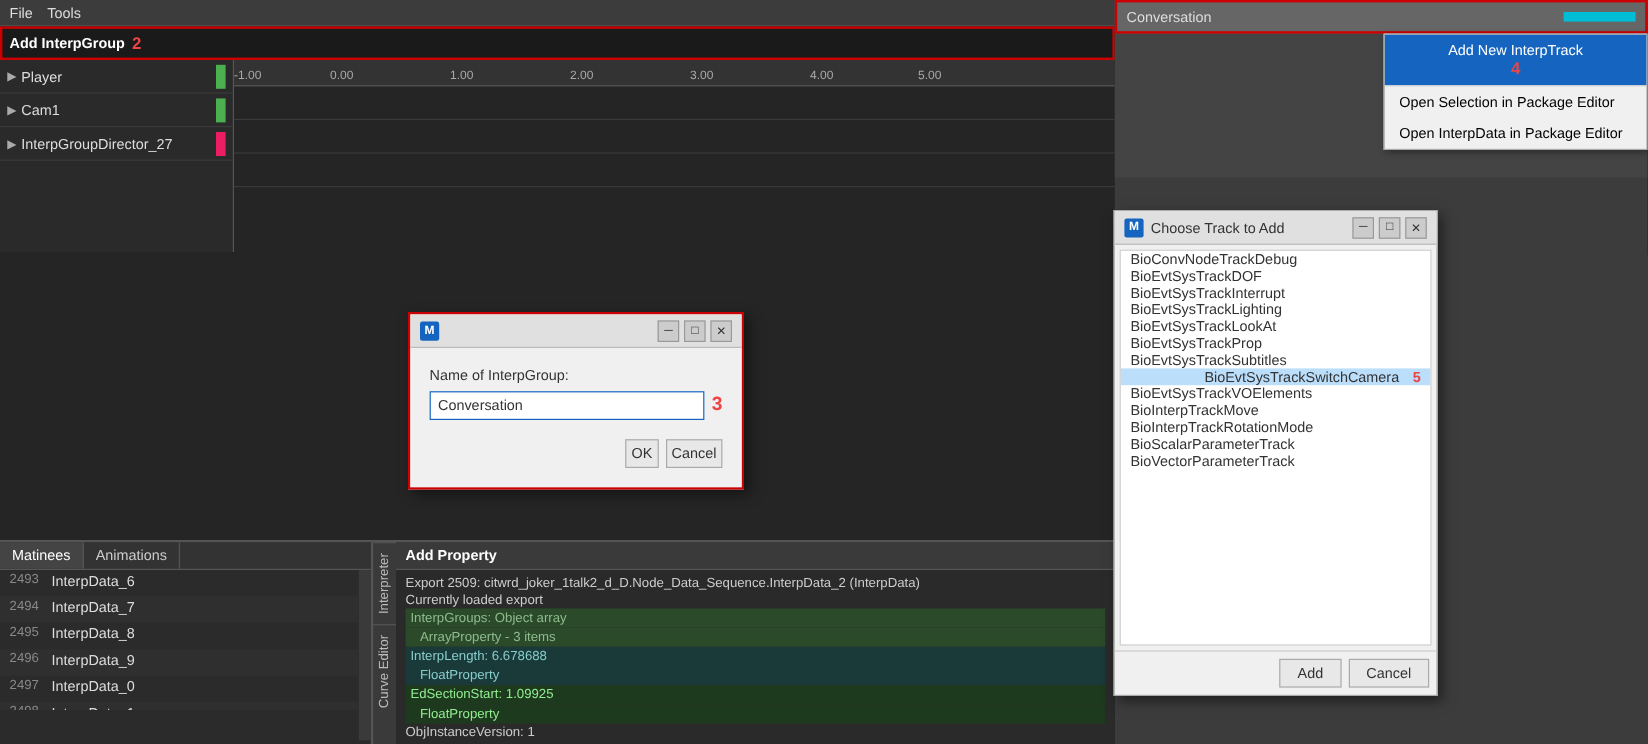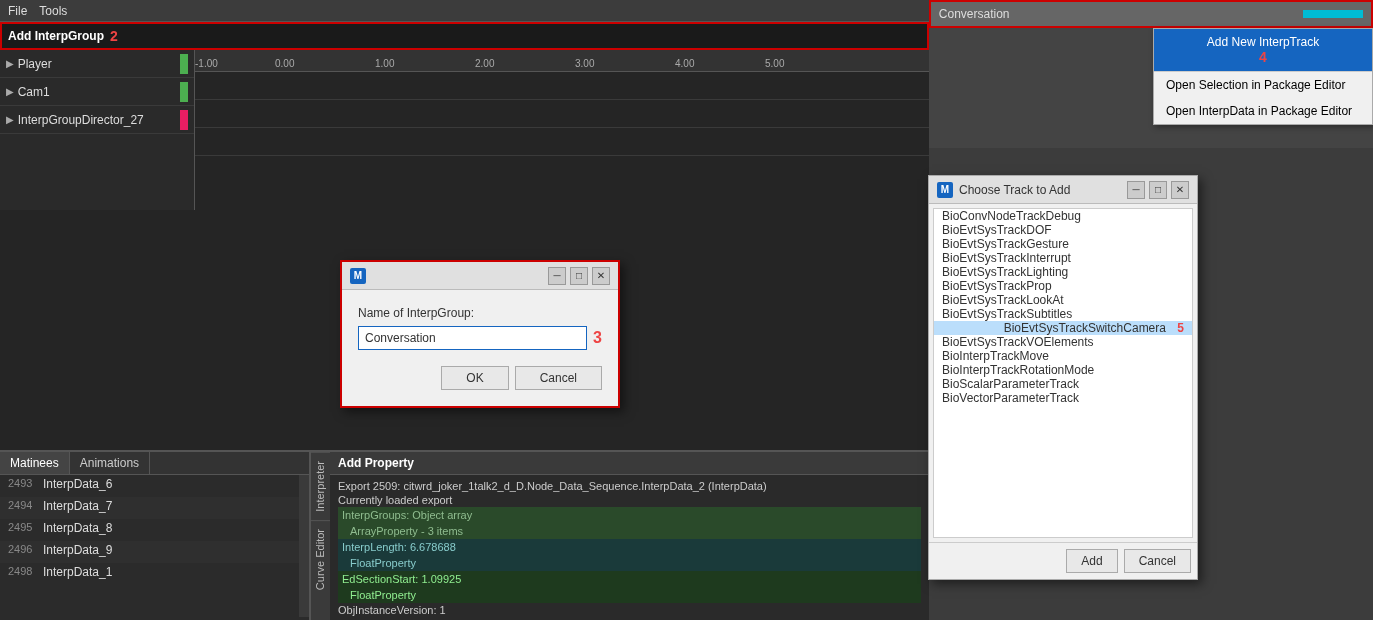--- a/index.html
+++ b/index.html
@@ -70,21 +70,21 @@
     .modal-titlebar { background: #e0e0e0; height: 28px; display: flex; align-items: center; padding: 0 8px; border-bottom: 1px solid #bbb; }
     .modal-icon { width: 16px; height: 16px; background: #1565c0; border-radius: 2px; margin-right: 6px; display: flex; align-items: center; justify-content: center; color: #fff; font-size: 10px; font-weight: bold; }
     .modal-controls { margin-left: auto; display: flex; gap: 4px; }
     .modal-ctrl-btn { width: 18px; height: 18px; background: #ccc; border: 1px solid #999; cursor: pointer; display: flex; align-items: center; justify-content: center; font-size: 10px; color: #333; }
     .modal-body { padding: 16px; background: #f0f0f0; }
     .modal-label { color: #333; font-size: 12px; margin-bottom: 6px; }
     .modal-input-row { display: flex; align-items: center; gap: 6px; margin-bottom: 16px; }
     .modal-input { flex: 1; border: 1px solid #1565c0; padding: 4px 6px; font-size: 12px; background: #fff; color: #333; outline: none; }
     .modal-badge { color: #e44; font-size: 16px; font-weight: bold; }
     .modal-buttons { display: flex; justify-content: flex-end; gap: 6px; }
-    .modal-btn { padding: 4px 24px; font-size: 12px; border: 1px solid #aaa; background: #e8e8e8; cursor: pointer; color: #333; }
+    .modal-btn { padding: 4px 4px; font-size: 12px; border: 1px solid #aaa; background: #e8e8e8; cursor: pointer; color: #333; }
 
     
     .choose-dialog { position: absolute; top: 175px; right: 175px; width: 270px; background: #f0f0f0; border: 1px solid #aaa; box-shadow: 4px 4px 10px rgba(0,0,0,0.5); z-index: 80; }
     .choose-titlebar { background: #e0e0e0; height: 28px; display: flex; align-items: center; padding: 0 8px; border-bottom: 1px solid #bbb; }
     .choose-title { font-size: 12px; color: #333; }
     .choose-controls { margin-left: auto; display: flex; gap: 4px; }
     .choose-ctrl-btn { width: 18px; height: 18px; background: #ccc; border: 1px solid #999; cursor: pointer; display: flex; align-items: center; justify-content: center; font-size: 10px; color: #333; }
     .choose-list { height: 330px; overflow-y: scroll; background: #fff; border: 1px solid #ccc; margin: 4px; }
     .choose-item { padding: 0 8px; font-size: 12px; color: #333; cursor: pointer; }
     .choose-item.selected { background: #bbdefb; text-align: right; }
@@ -181,20 +181,24 @@
             </div>
             <div class="list-row">
               <span class="list-num">2495</span>
               <span class="list-name">InterpData_8</span>
             </div>
             <div class="list-row">
               <span class="list-num">2496</span>
               <span class="list-name">InterpData_9</span>
             </div>
             <div class="list-row">
+              <span class="list-num">2497</span>
+              <span class="list-name">InterpData_0</span>
+            </div>
+            <div class="list-row">
               <span class="list-num">2498</span>
               <span class="list-name">InterpData_1</span>
             </div>
 
           </div>
           <div class="list-scrollbar"></div>
         </div>
       </div>
 
       <div class="side-tabs">
@@ -248,25 +252,24 @@
         <span class="choose-title">Choose Track to Add</span>
         <div class="choose-controls">
           <div class="choose-ctrl-btn">─</div>
           <div class="choose-ctrl-btn">□</div>
           <div class="choose-ctrl-btn">✕</div>
         </div>
       </div>
       <div class="choose-list">
         <div class="choose-item">BioConvNodeTrackDebug</div>
         <div class="choose-item">BioEvtSysTrackDOF</div>
-        <div class="choose-item">BioEvtSysTrackGesture</div>
         <div class="choose-item">BioEvtSysTrackInterrupt</div>
         <div class="choose-item">BioEvtSysTrackLighting</div>
+        <div class="choose-item">BioEvtSysTrackLookAt</div>
         <div class="choose-item">BioEvtSysTrackProp</div>
-        <div class="choose-item">BioEvtSysTrackLookAt</div>
         <div class="choose-item">BioEvtSysTrackSubtitles</div>
         <div class="choose-item selected">
           <span>BioEvtSysTrackSwitchCamera</span>
           <span style="color:#e44; font-weight:bold; margin-left:8px;">5</span>
         </div>
         <div class="choose-item">BioEvtSysTrackVOElements</div>
         <div class="choose-item">BioInterpTrackMove</div>
         <div class="choose-item">BioInterpTrackRotationMode</div>
         <div class="choose-item">BioScalarParameterTrack</div>
         <div class="choose-item">BioVectorParameterTrack</div>

